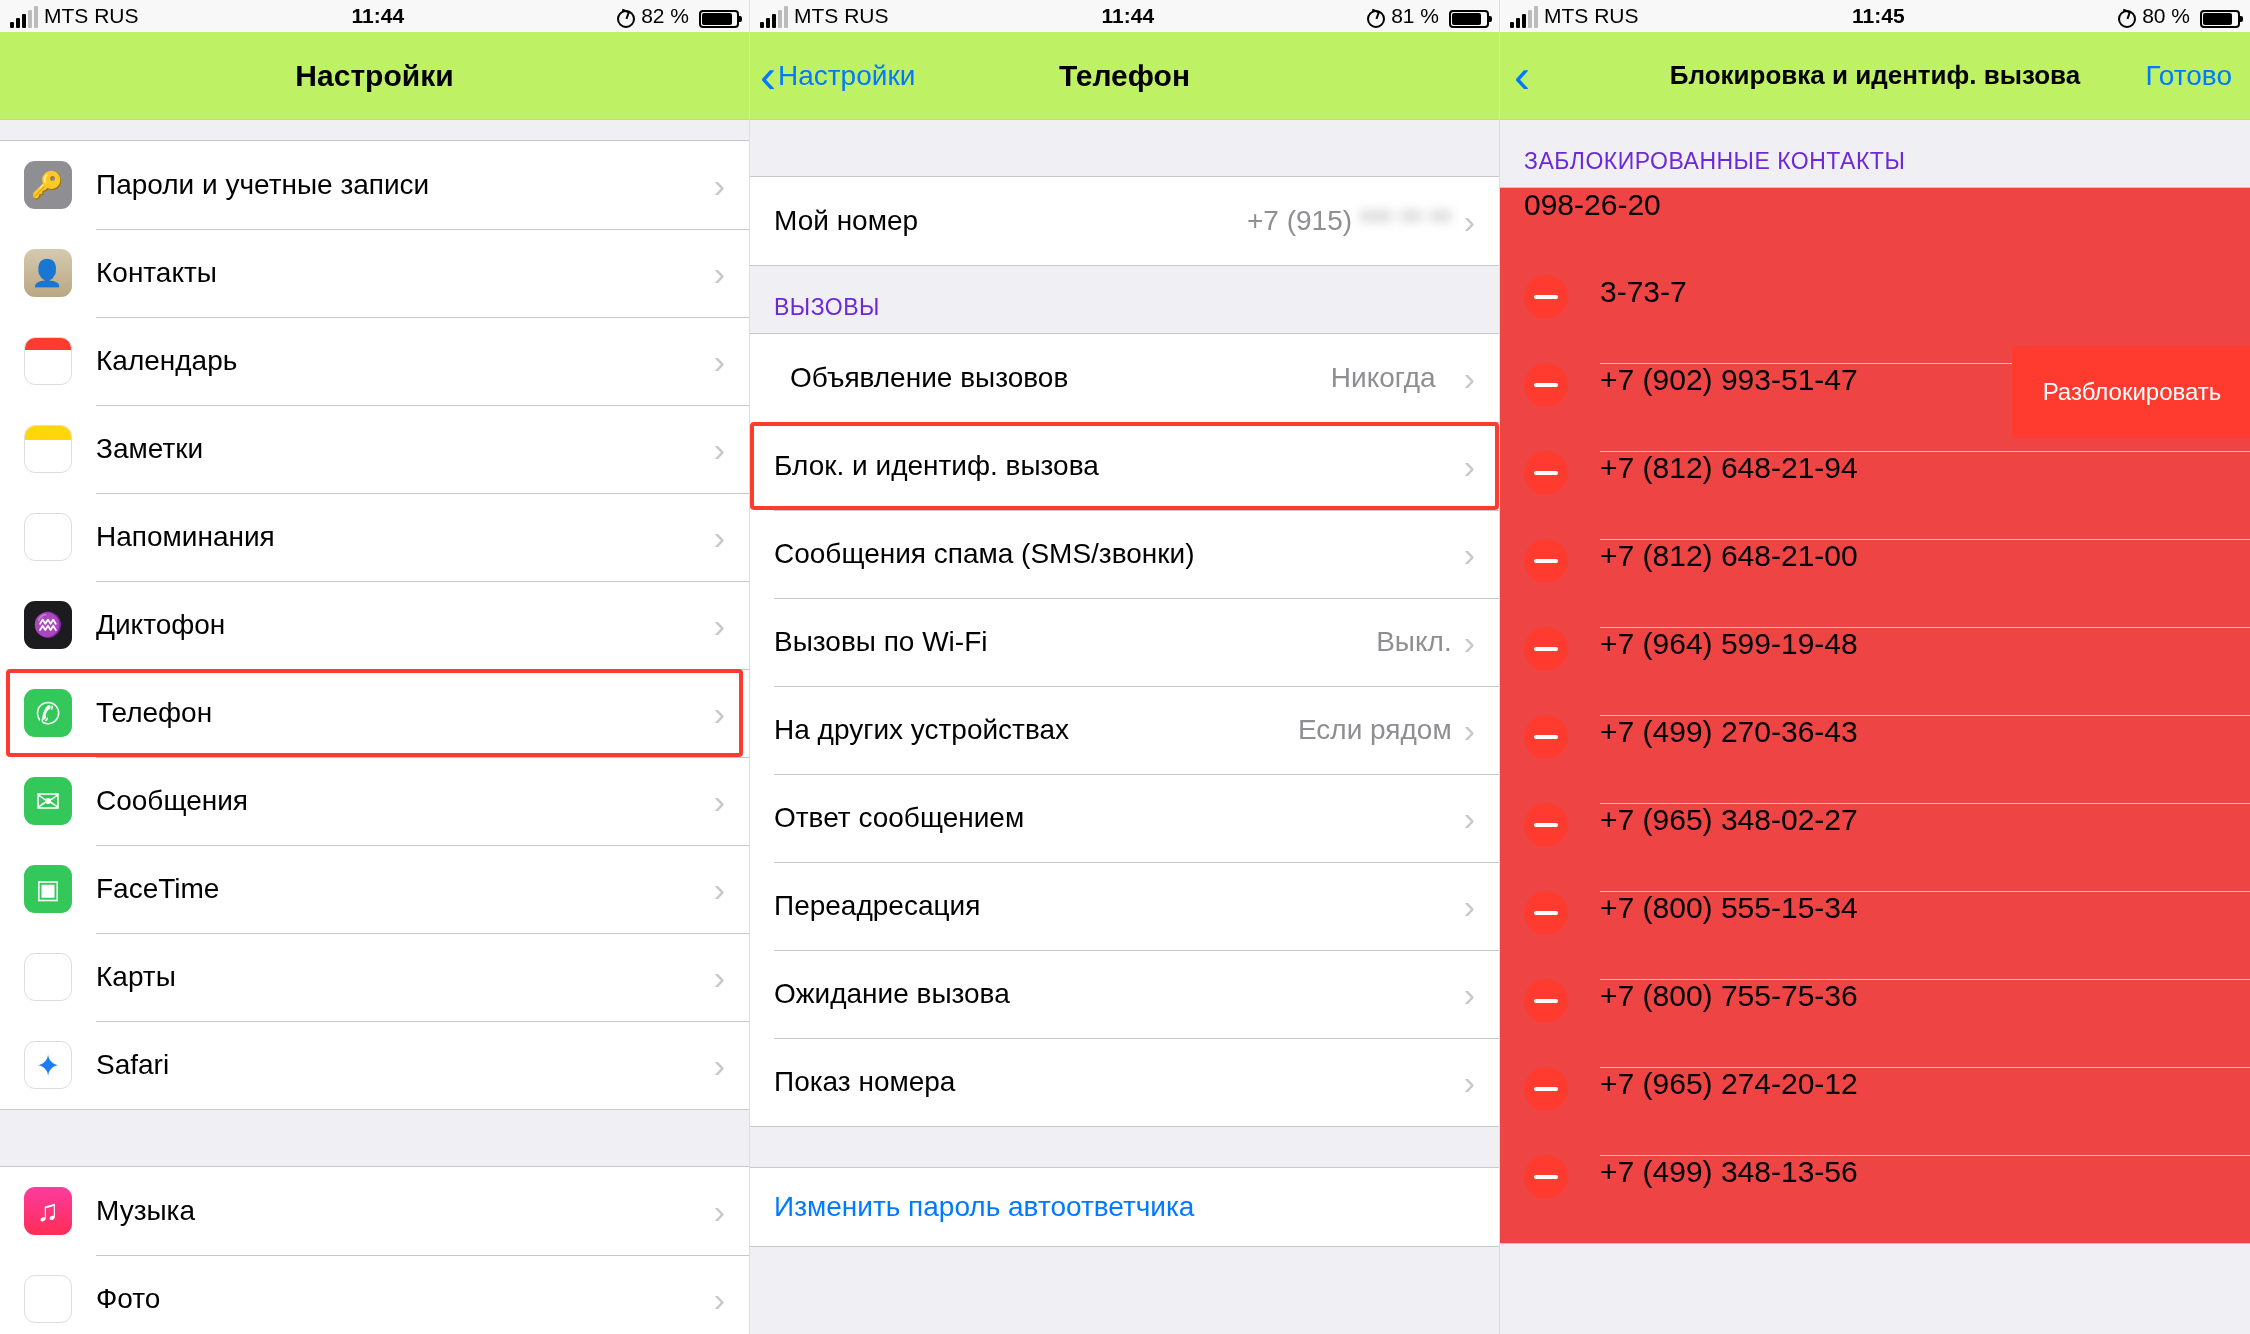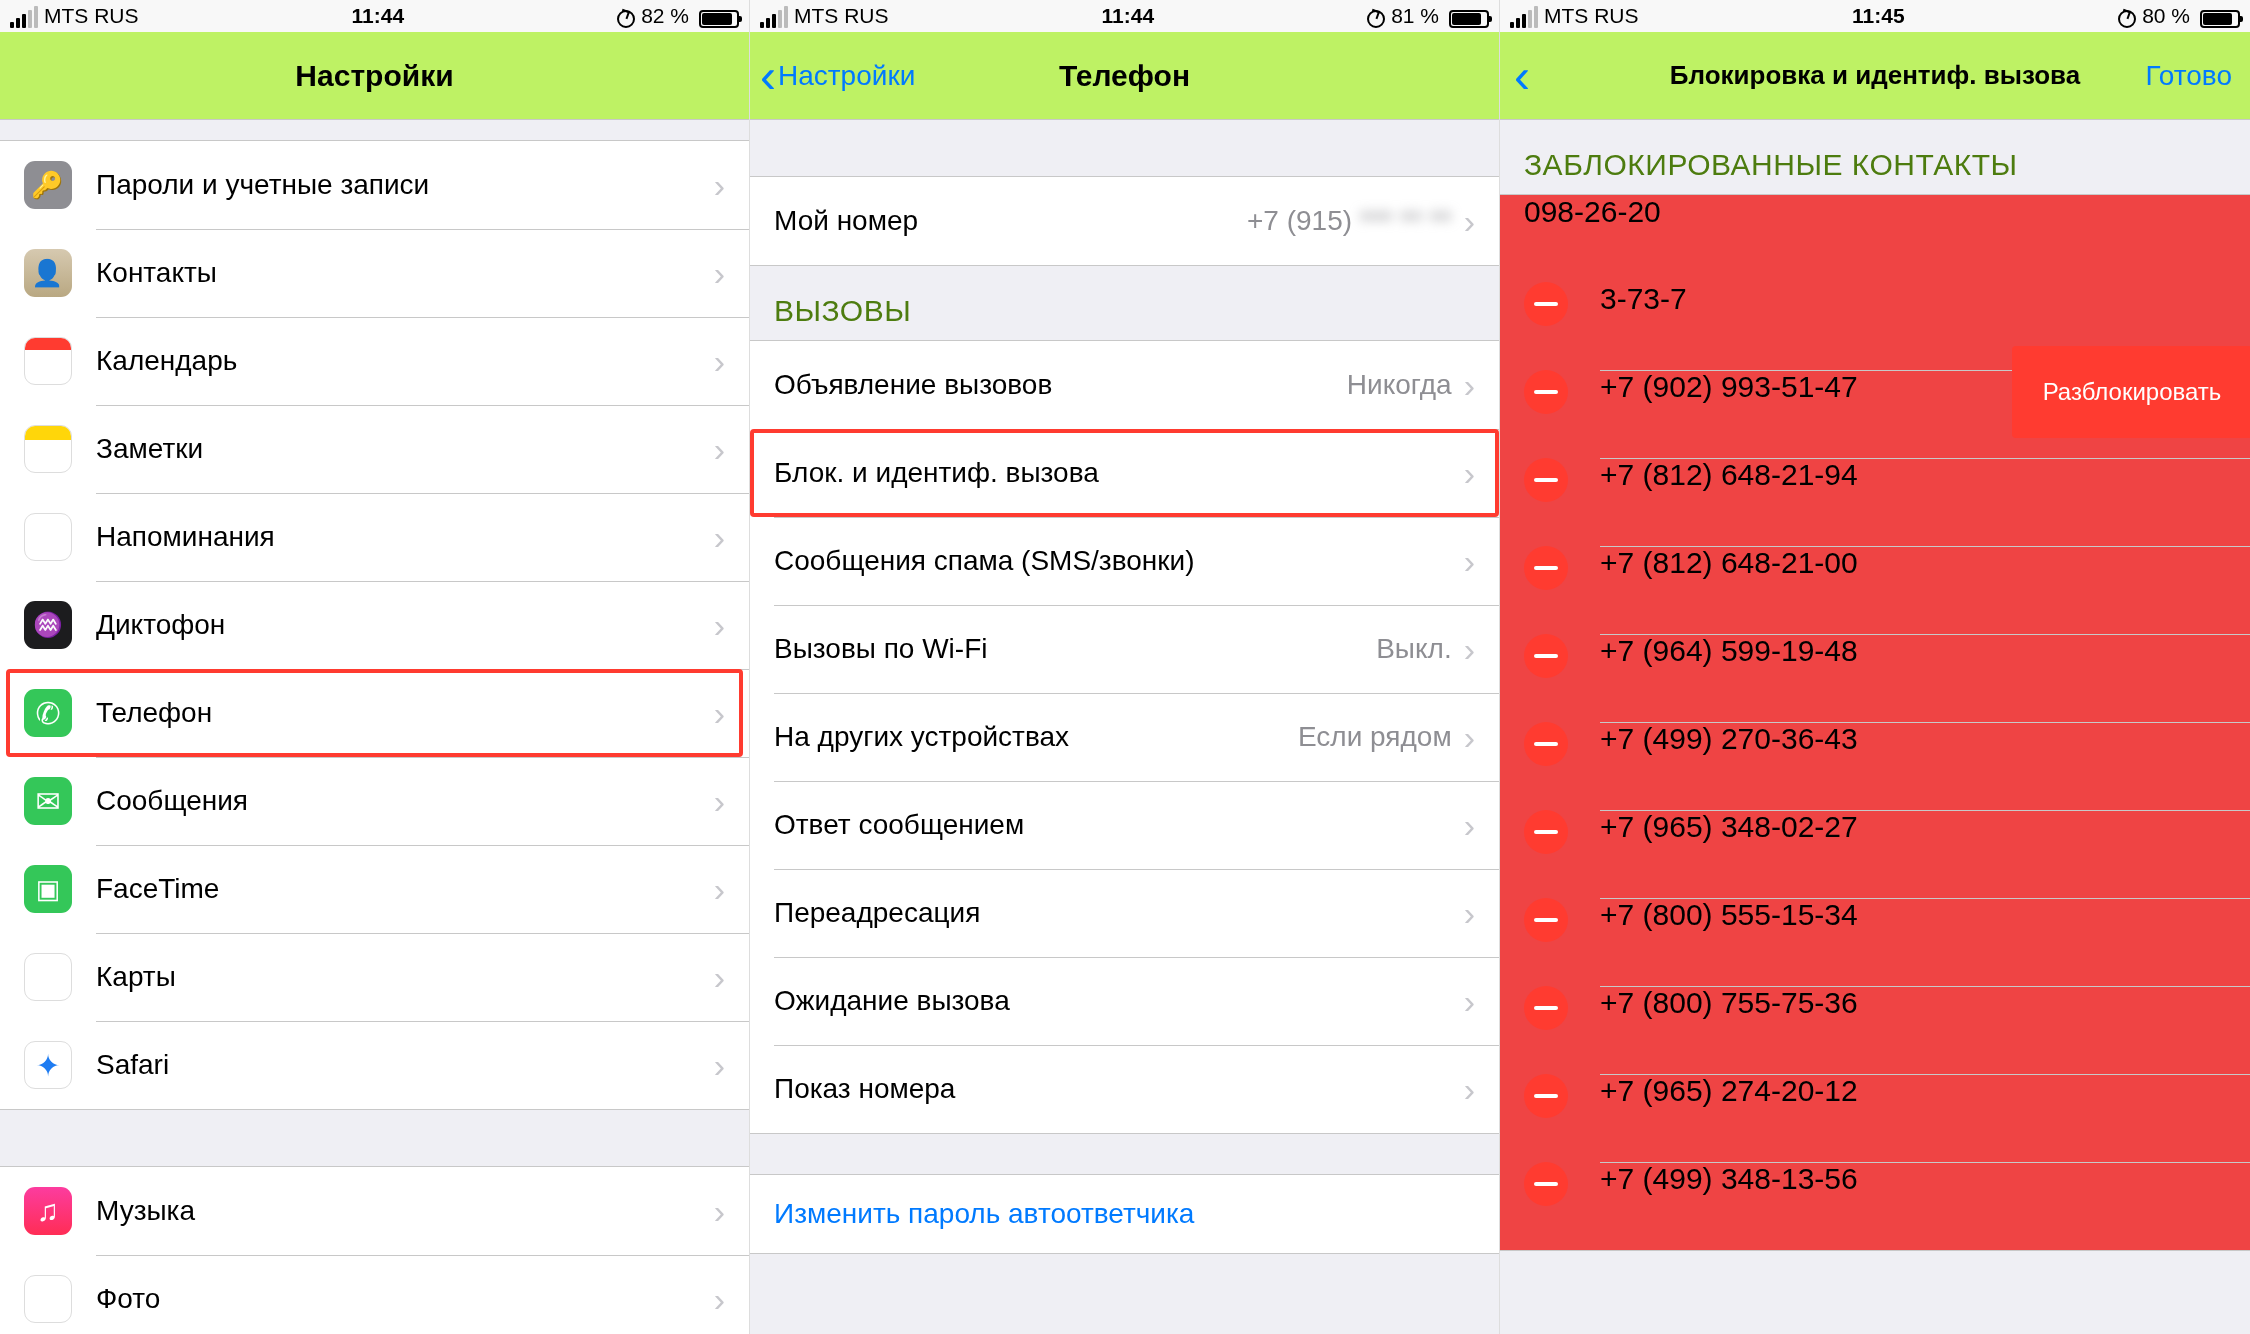--- a/index.html
+++ b/index.html
@@ -18,21 +18,21 @@
   .nav .title { font-size: 30px; font-weight: 600; text-align: center; }
   .nav .back { position: absolute; left: 10px; display: flex; align-items: center; color: #007aff; font-size: 28px; cursor: pointer; }
   .nav .back .chev { font-size: 48px; line-height: 1; margin-right: 2px; font-weight: 300; }
   .nav .back-chev-only { position: absolute; left: 14px; color: #007aff; font-size: 48px; font-weight: 300; line-height: 1; cursor: pointer; }
   .nav .done { position: absolute; right: 18px; color: #007aff; font-size: 28px; font-weight: 400; cursor: pointer; }
   .nav .title-small { font-size: 26px; font-weight: 600; }
 
   .scroll { background: #efeff4; }
 
   
-  .group-header { padding: 28px 8px 12px 24px; font-size: 30px; color: #4d7c0f; text-transform: uppercase; letter-spacing: 0.5px; }
+  .group-header { padding: 28px 8px 12px 24px; font-size: 23px; color: #6d28d9; text-transform: uppercase; letter-spacing: 0.5px; }
   .group { background: #fff; border-top: 1px solid #c8c8c8; border-bottom: 1px solid #c8c8c8; }
   .row { display: flex; align-items: center; min-height: 88px; padding: 0 24px; position: relative; cursor: pointer; }
   .row + .row .rowline { position: absolute; top: 0; left: 24px; right: 0; height: 1px; background: #c8c8c8; }
   .row .icon-box { width: 48px; height: 48px; border-radius: 11px; margin-right: 24px; flex-shrink: 0; display: flex; align-items: center; justify-content: center; color: #fff; font-size: 28px; }
   .row .label { font-size: 28px; flex: 1; }
   .row .value { font-size: 28px; color: #8e8e93; margin-right: 12px; }
   .row .chev { color: #c7c7cc; font-size: 34px; font-weight: 300; }
   .row.with-icon + .row.with-icon .rowline { left: 96px; }
   .row.with-icon:first-child .rowline { display: none; }
 
@@ -269,21 +269,21 @@
           <span class="label">Мой номер</span>
           <span class="value">
             <span>+7 (915)</span> <span class="blurred">*** ** **</span>
           </span>
           <span class="chev">›</span>
         </div>
       </div>
 
       <div class="group-header">ВЫЗОВЫ</div>
       <div class="group" id="p2-calls">
-          <div class="row" style="position: relative;">
+          <div class="row" style="position: relative; gap: 16px;">
             <div class="rowline"></div>
             <span class="label">Объявление вызовов</span>
             <span class="value">Никогда</span>
             <span class="chev">›</span>
           </div>
           <div class="row" style="position: relative;">
             <div class="rowline"></div>
             <span class="label">Блок. и идентиф. вызова</span>
             <span class="chev">›</span>
             <div class="hl-red" style="inset: 0px;"></div>

